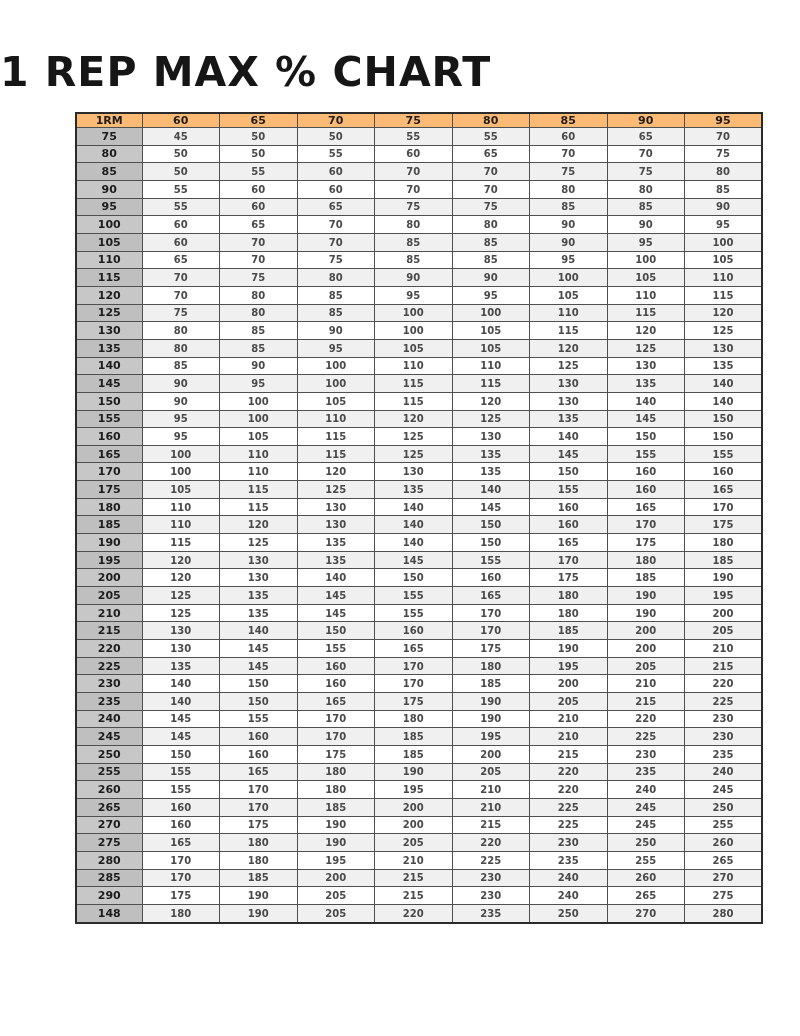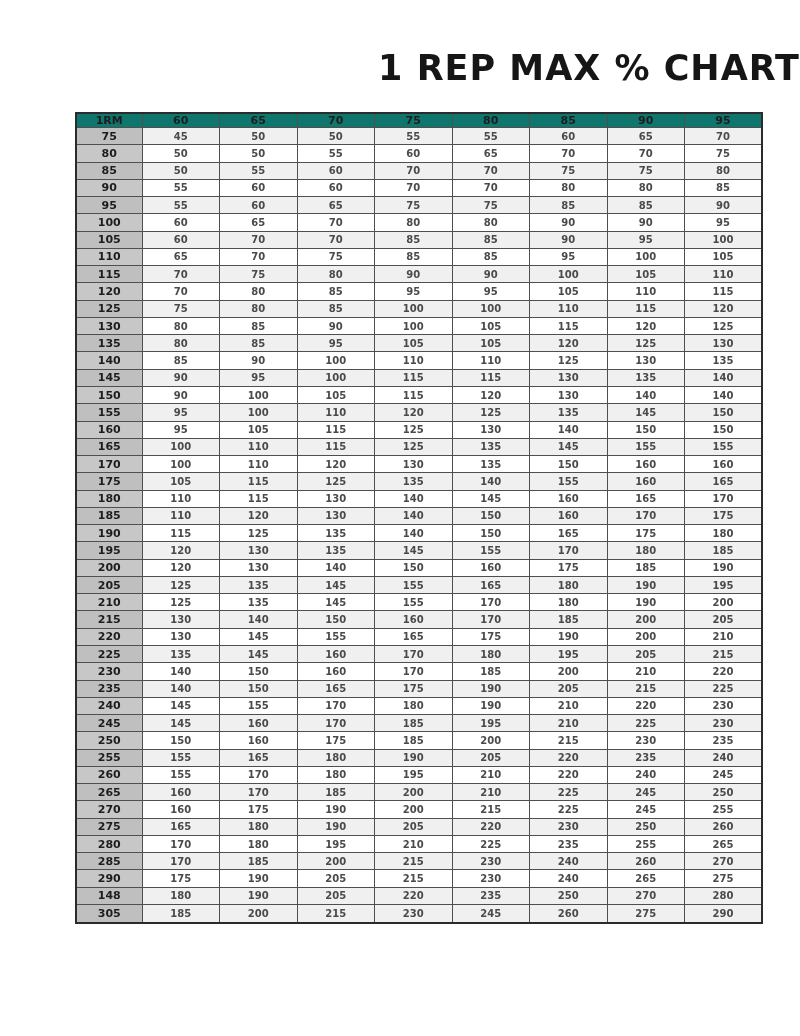--- a/index.html
+++ b/index.html
@@ -3,40 +3,40 @@
 <meta charset="utf-8">
 <style>
   html,body{margin:0;padding:0;background:#ffffff;}
   body{
     width:800px;height:1036px;position:relative;overflow:hidden;
     font-family:"Liberation Sans", sans-serif;
     -webkit-font-smoothing:antialiased;
   }
   .page-title{
     position:absolute;top:48px;left:0;width:800px;
-    text-align:right;
-    font-size:35px;font-weight:bold;color:#161616;
+    text-align:left;
+    font-size:41px;font-weight:bold;color:#161616;
     letter-spacing:1px;
     font-family:"DejaVu Sans", "Liberation Sans", sans-serif;
   }
   table.rm-table{
     position:absolute;left:75px;top:112px;
     width:688px;height:812px;
     border-collapse:collapse;table-layout:fixed;
     border:2px solid #2b2b2b;
   }
   .rm-table td,.rm-table th{
     border:1px solid #4f4f4f;
     text-align:center;vertical-align:middle;
     padding:0;margin:0;
     font-family:"DejaVu Sans","Liberation Sans",sans-serif;
     overflow:hidden;white-space:nowrap;
   }
   .rm-table th{
-    background:#0f766e;
+    background:#fdba74;
     font-size:11px;font-weight:bold;color:#1d1d1d;
   }
   .rm-table td.rm-cell{
     background:#c7c7c7;
     font-size:11px;font-weight:bold;color:#1d1d1d;
   }
   .rm-table td.val-cell{
     font-size:10px;font-weight:bold;color:#4a4a4a;
     background:#ffffff;
   }
@@ -555,25 +555,14 @@
         <td class="rm-cell">148</td>
         <td class="val-cell">180</td>
         <td class="val-cell">190</td>
         <td class="val-cell">205</td>
         <td class="val-cell">220</td>
         <td class="val-cell">235</td>
         <td class="val-cell">250</td>
         <td class="val-cell">270</td>
         <td class="val-cell">280</td>
       </tr>
-      <tr class="zebra">
-        <td class="rm-cell">305</td>
-        <td class="val-cell">185</td>
-        <td class="val-cell">200</td>
-        <td class="val-cell">215</td>
-        <td class="val-cell">230</td>
-        <td class="val-cell">245</td>
-        <td class="val-cell">260</td>
-        <td class="val-cell">275</td>
-        <td class="val-cell">290</td>
-      </tr>
     </tbody>
 </table>
 
 </body></html>

